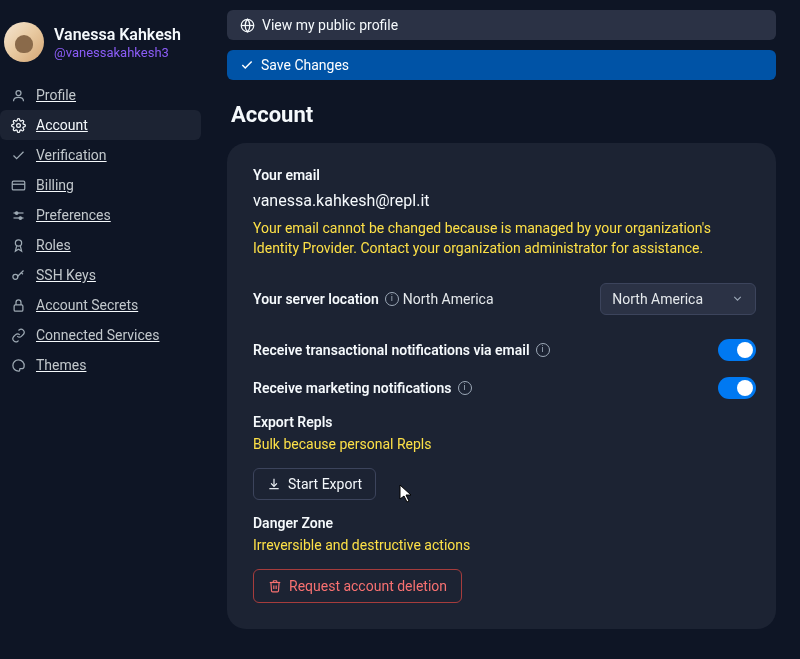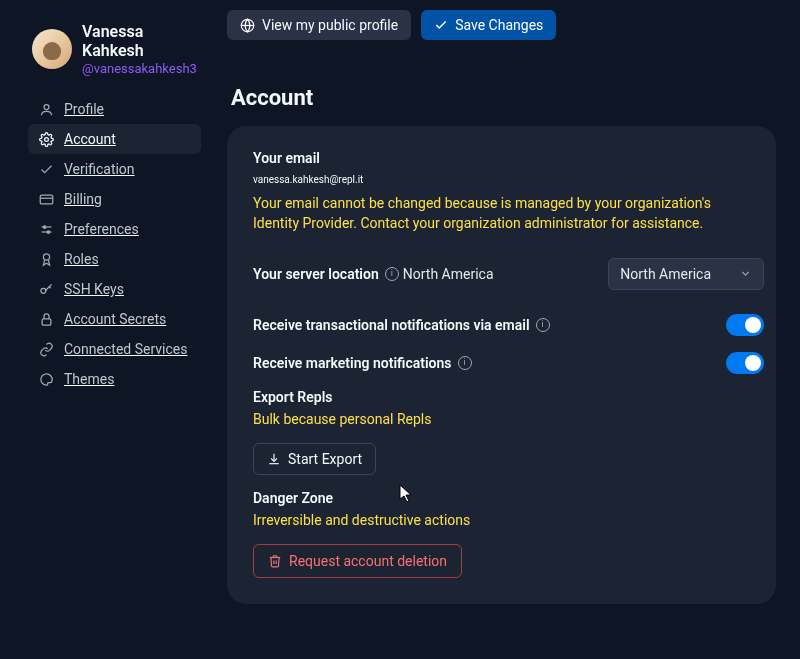--- a/index.html
+++ b/index.html
@@ -9,21 +9,21 @@
       font-family: -apple-system, BlinkMacSystemFont, "Segoe UI", Roboto, sans-serif;
       font-size: 14px;
       width: 800px;
       height: 659px;
       overflow: hidden;
       position: relative;
     }
     .layout { display: flex; height: 100%; }
     .sidebar {
       width: 213px;
-      padding: 22px 12px 12px 28px;
+      padding: 22px 12px 12px 0;
       flex-shrink: 0;
     }
     .profile-header {
       display: flex;
       align-items: center;
       gap: 10px;
       padding: 0 4px 14px 4px;
     }
     .avatar {
       width: 40px;
@@ -65,21 +65,22 @@
     .nav-item.active .nav-icon{ color:#f5f9fc;}
     .main {
       flex: 1;
       padding: 10px 24px 24px 14px;
       overflow: hidden;
     }
     .topbar {
       display: flex;
       justify-content: flex-start;
       gap: 10px;
-      margin-bottom: 45px;
+      margin-bottom: 22px;
+      flex-direction: column;
     }
     .btn {
       display: inline-flex;
       align-items: center;
       gap: 7px;
       padding: 7px 13px;
       border-radius: 6px;
       border: none;
       font-size: 14px;
       cursor: pointer;
@@ -97,24 +98,24 @@
       background: transparent;
       border: 1px solid #a63c3c;
       color: #f87171;
       padding: 8px 14px;
       text-align: right;
     }
     .page-title { font-size: 22px; font-weight: 700; margin-bottom: 16px; margin-left:4px;}
     .panel {
       background: #1c2333;
       border-radius: 19px;
-      padding: 24px 12px 26px 26px;
+      padding: 24px 20px 26px 26px;
     }
     .section-label { font-weight: 600; font-size: 14px; color:#f5f9fc; }
-    .email-value { margin-top: 8px; font-size:10px; color:#f5f9fc;}
+    .email-value { margin-top: 8px; font-size:16px; color:#f5f9fc;}
     .muted { color: #fde047; font-size: 14px; line-height: 1.45; }
     .email-note { margin-top: 8px; max-width: 470px; }
     .row {
       display: flex; align-items: center; justify-content: space-between;
       margin-top: 24px;
     }
     .row-col { display:flex; gap:4px;}
     .label-with-info { display:flex; align-items:center; gap:6px; }
     .info-icon {
       width:14px; height:14px; border:1.2px solid #9da9b8; border-radius:50%;

